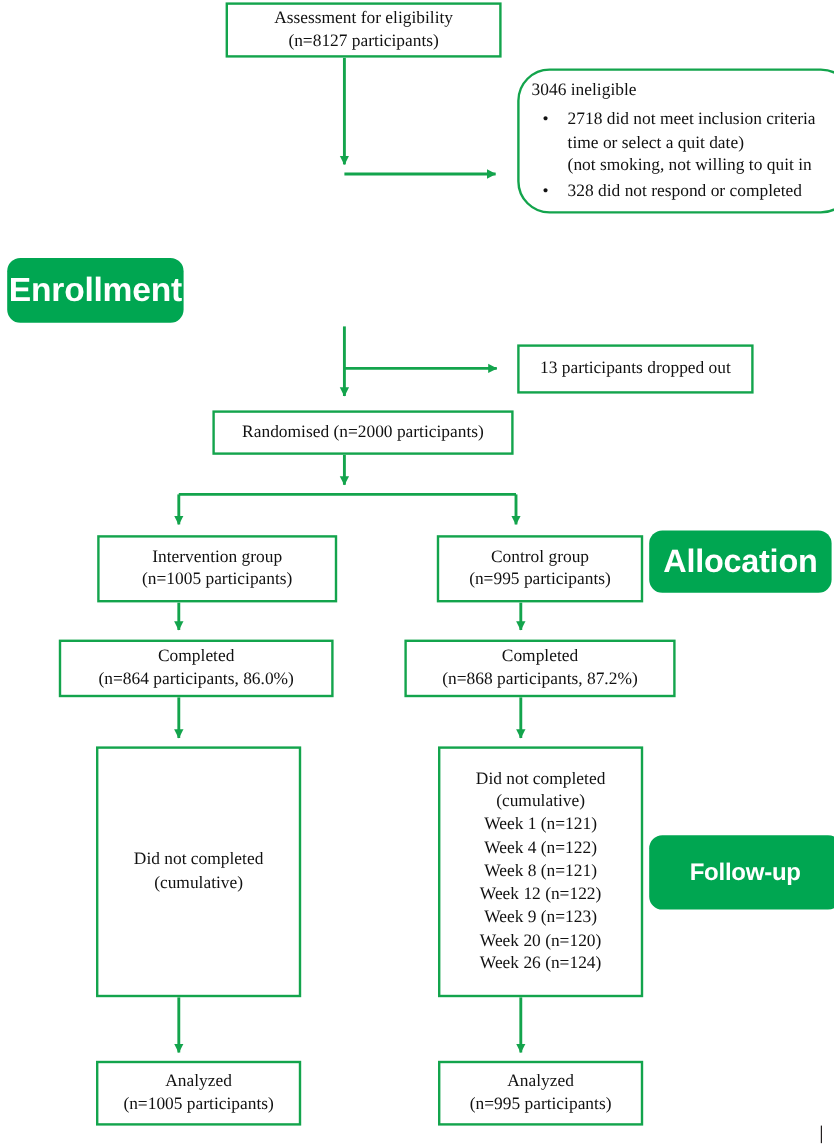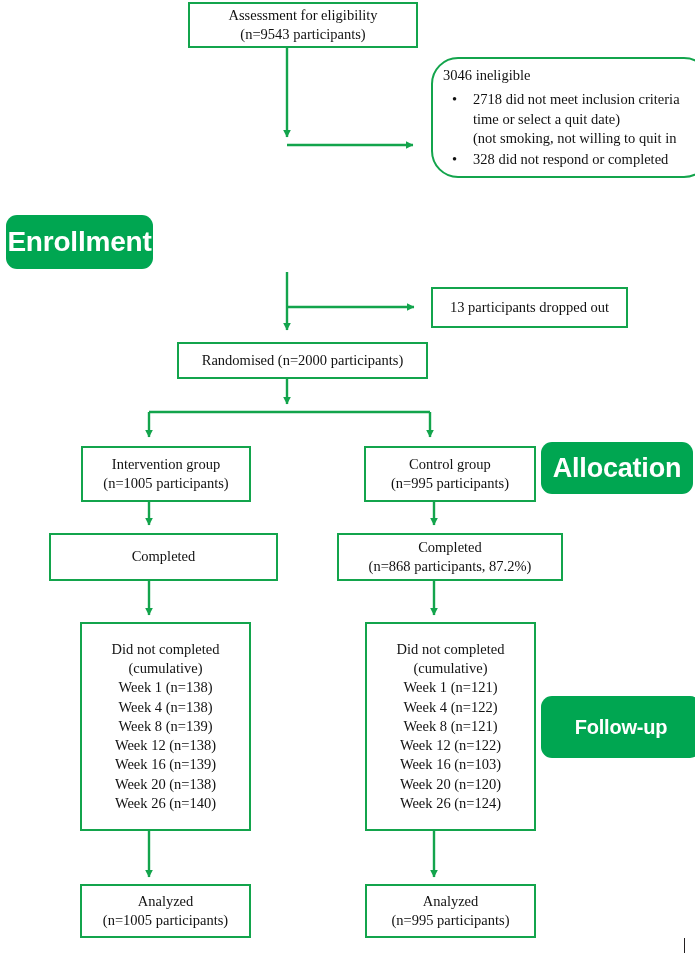--- a/index.html
+++ b/index.html
@@ -141,21 +141,21 @@
       <path d="M149,581 L149,615" marker-end="url(#ah)"></path>
       <path d="M434,581 L434,615" marker-end="url(#ah)"></path>
 
       <path d="M149,831 L149,877" marker-end="url(#ah)"></path>
       <path d="M434,831 L434,877" marker-end="url(#ah)"></path>
     </g>
   </svg>
 
   <div class="node" style="left:172px; top:2px; width:230px; height:46px;">
     <span class="ln">Assessment for eligibility</span>
-    <span class="ln">(n=9543 participants)</span>
+    <span class="ln">(n=8127 participants)</span>
   </div>
 
   <div class="node left-align" style="left:415px; top:57px; width:280px; height:121px;">
     <span class="inel-title">3046 ineligible</span>
     <ul class="bullets">
       <li>
         <span class="dot">•</span>
         <span class="sub">2718 did not meet inclusion criteria</span>
         <span class="sub">time or select a quit date)</span>
         <span class="sub">(not smoking, not willing to quit in</span>
@@ -173,66 +173,58 @@
 
 
   <div class="node" style="left:415px; top:287px; width:197px; height:41px;">
     <span class="ln">13 participants dropped out</span>
   </div>
 
   <div class="node" style="left:161px; top:342px; width:251px; height:37px;">
     <span class="ln">Randomised (n=2000 participants)</span>
   </div>
 
-  <div class="node" style="left:65px; top:446px; width:170px; height:56px;">
+  <div class="node" style="left:65px; top:446px; width:200px; height:56px;">
     <span class="ln">Intervention group</span>
     <span class="ln">(n=1005 participants)</span>
   </div>
 
   <div class="node" style="left:348px; top:446px; width:172px; height:56px;">
     <span class="ln">Control group</span>
     <span class="ln">(n=995 participants)</span>
   </div>
 
   <div class="stage" style="left:541px; top:442px; width:152px; height:52px; font-size:27px;">
     <span>Allocation</span>
   </div>
 
   <div class="node" style="left:33px; top:533px; width:229px; height:48px;">
     <span class="ln">Completed</span>
+    <span class="ln">(n=864 participants, 86.0%)</span>
   </div>
 
   <div class="node" style="left:321px; top:533px; width:226px; height:48px;">
     <span class="ln">Completed</span>
     <span class="ln">(n=868 participants, 87.2%)</span>
   </div>
 
   <div class="node" style="left:64px; top:622px; width:171px; height:209px;">
     <span class="fu-head">Did not completed</span>
     <span class="fu-head">(cumulative)</span>
-    <ul class="weeks">
-      <li>Week 1 (n=138)</li>
-      <li>Week 4 (n=138)</li>
-      <li>Week 8 (n=139)</li>
-      <li>Week 12 (n=138)</li>
-      <li>Week 16 (n=139)</li>
-      <li>Week 20 (n=138)</li>
-      <li>Week 26 (n=140)</li>
-    </ul>
   </div>
 
   <div class="node" style="left:349px; top:622px; width:171px; height:209px;">
     <span class="fu-head">Did not completed</span>
     <span class="fu-head">(cumulative)</span>
     <ul class="weeks">
       <li>Week 1 (n=121)</li>
       <li>Week 4 (n=122)</li>
       <li>Week 8 (n=121)</li>
       <li>Week 12 (n=122)</li>
-      <li>Week 16 (n=103)</li>
+      <li>Week 9 (n=123)</li>
       <li>Week 20 (n=120)</li>
       <li>Week 26 (n=124)</li>
     </ul>
   </div>
 
   <div class="stage" style="left:541px; top:696px; width:160px; height:62px; font-size:20px;">
     <span>Follow-up</span>
   </div>
 
   <div class="node" style="left:64px; top:884px; width:171px; height:54px;">

